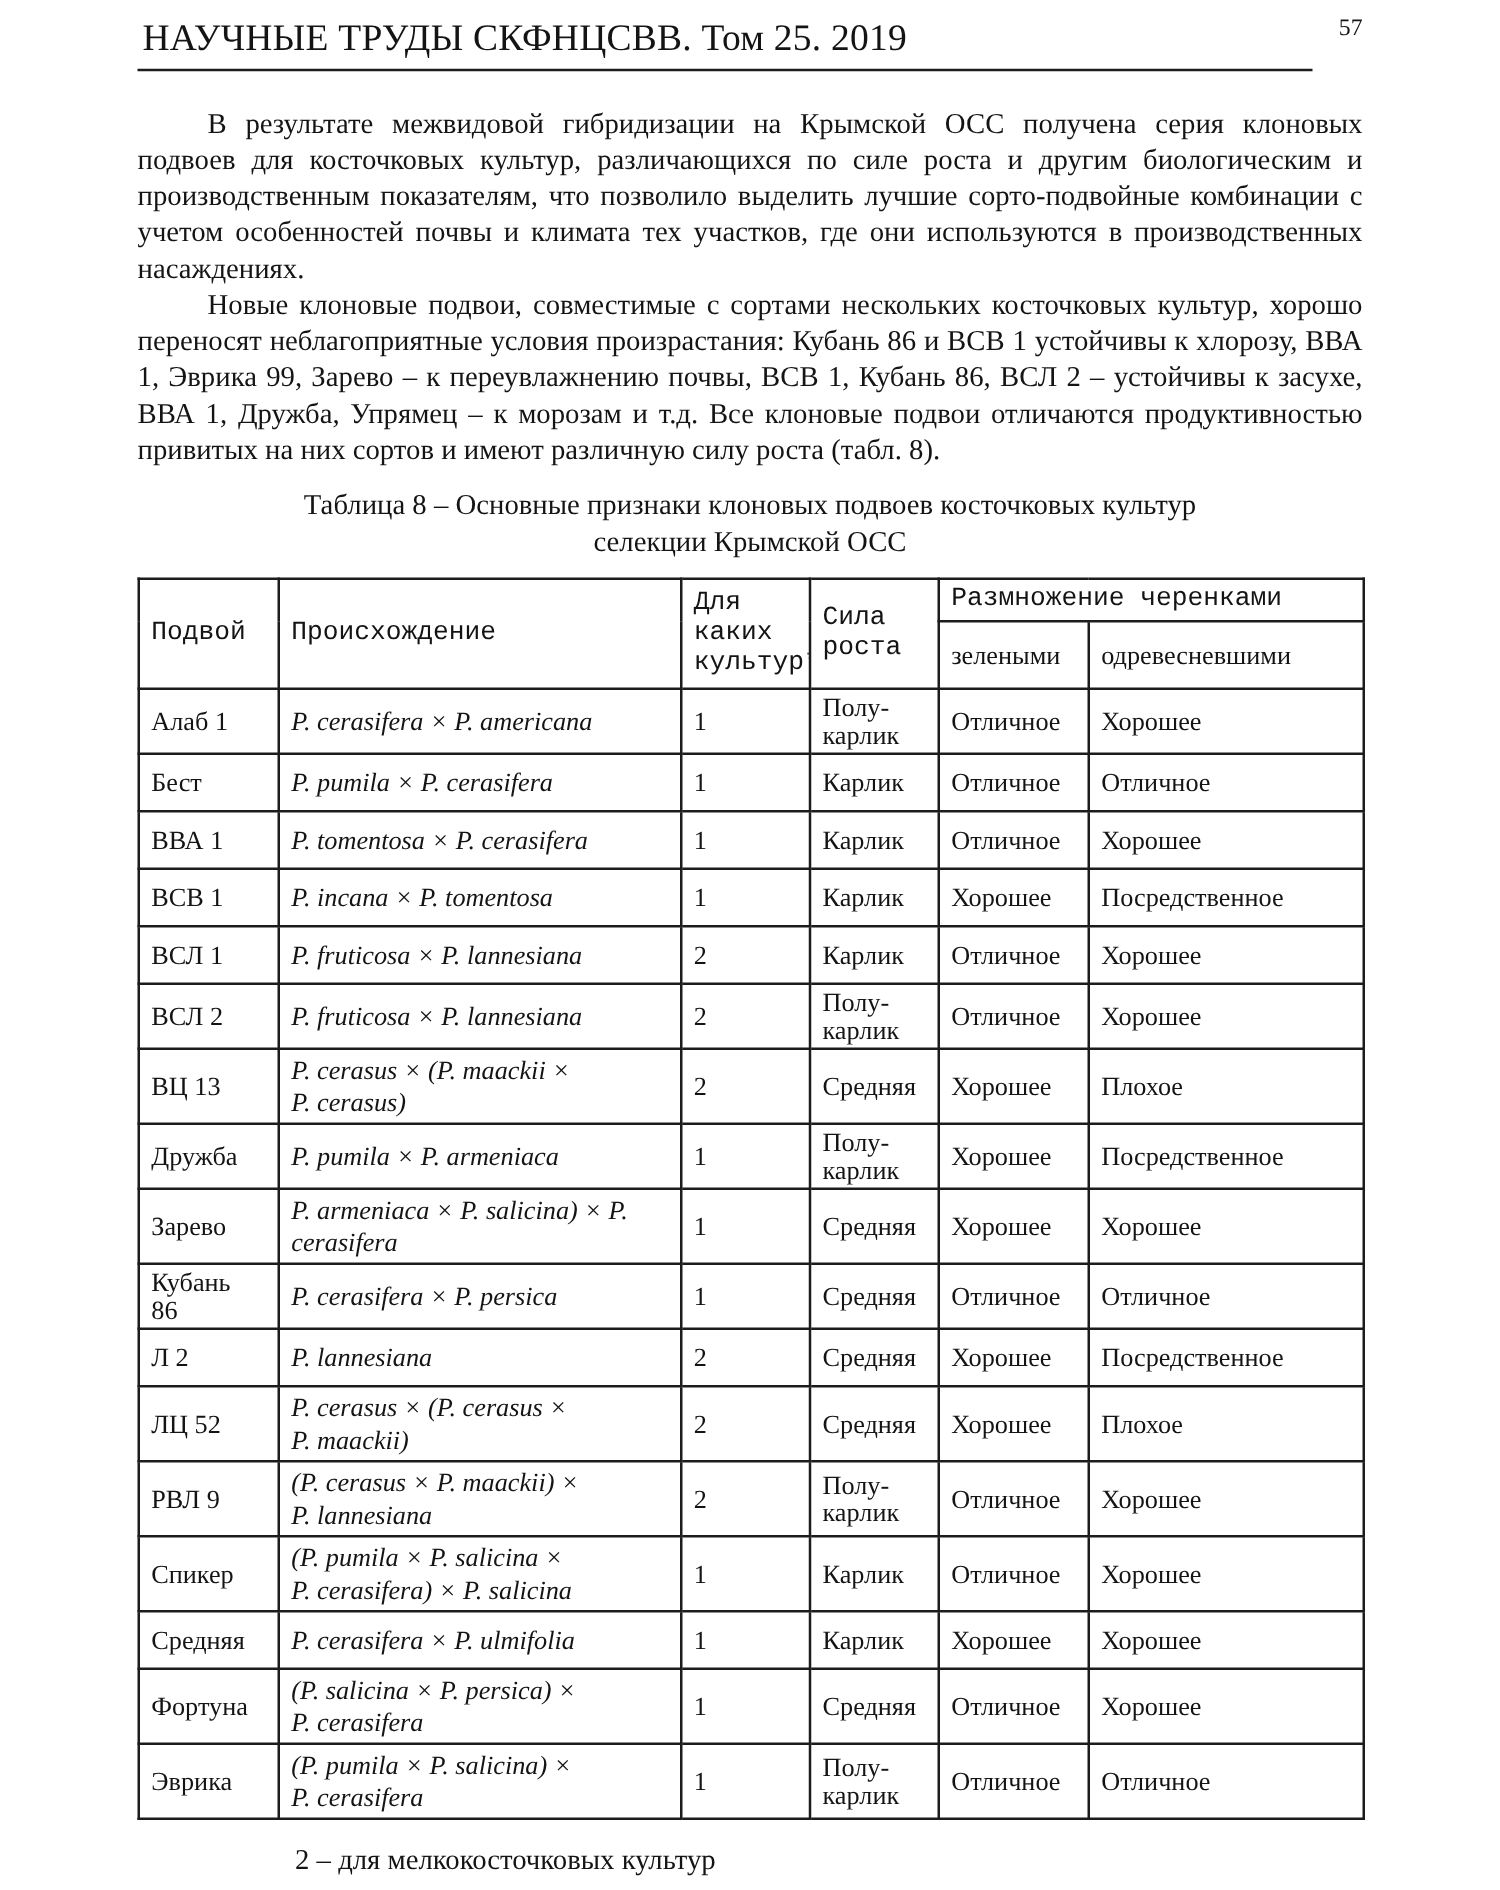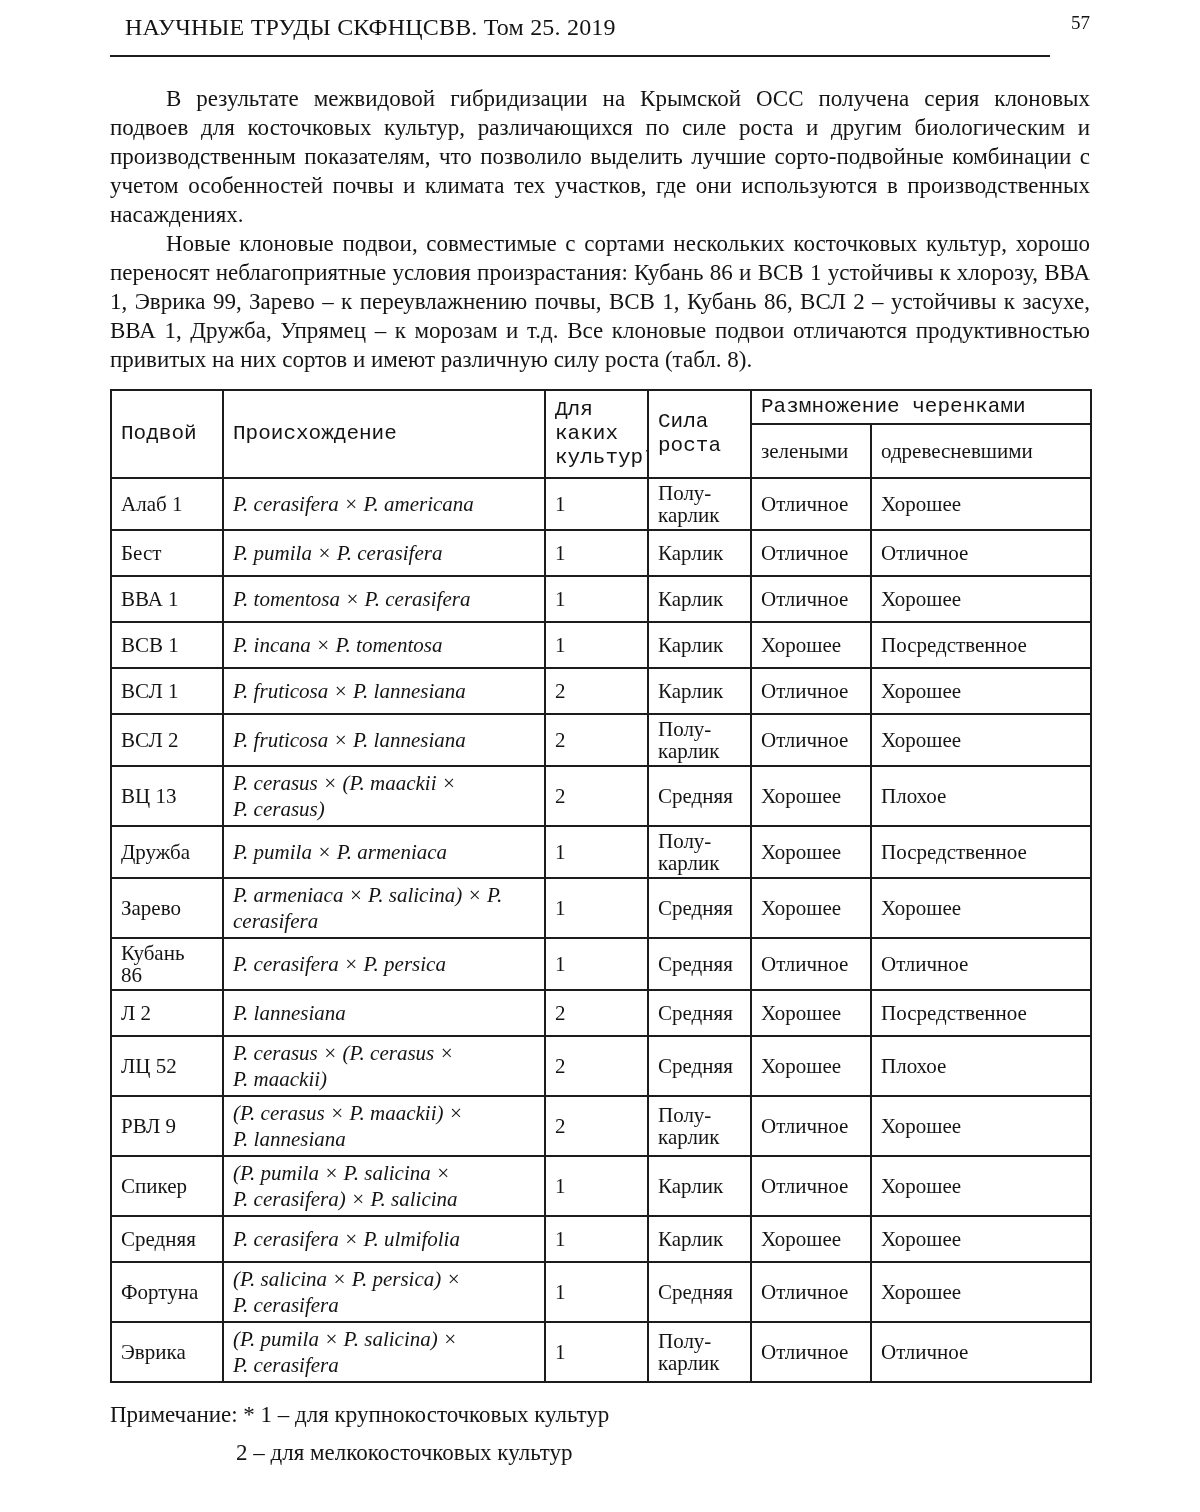--- a/index.html
+++ b/index.html
@@ -8,21 +8,21 @@
     width:1200px; height:1512px;
     margin:0 auto;
     background:#ffffff;
     color:#141414;
     font-family:"Liberation Serif","DejaVu Serif",serif;
     overflow:hidden;
     box-sizing:border-box;
   }
   
   .running-head { position:absolute; top:12px; left:110px; right:110px; height:50px; }
-  .journal-title { position:absolute; left:15px; top:2px; font-size:24px; letter-spacing:0.2px; white-space:nowrap; }
+  .journal-title { position:absolute; left:4px; top:2px; font-size:30px; letter-spacing:0.2px; white-space:nowrap; }
   .head-rule { position:absolute; left:0; top:43px; width:940px; height:2px; background:#1d1d1d; }
   .page-number { position:absolute; right:0; top:0; font-size:19px; }
 
   
   .content { padding:84px 110px 0 110px; }
   .para {
     font-size:23px; line-height:29px;
     text-align:justify; text-indent:56px;
     margin:0;
   }
@@ -67,20 +67,22 @@
     <div class="head-rule"></div>
     <div class="page-number">57</div>
   </div>
 
   <div class="content">
 
     <p class="para">В результате межвидовой гибридизации на Крымской ОСС получена серия клоновых подвоев для косточковых культур, различающихся по силе роста и другим биологическим и производственным показателям, что позволило выделить лучшие сорто-подвойные комбинации с учетом особенностей почвы и климата тех участков, где они используются в производственных насаждениях.</p>
     <p class="para">Новые клоновые подвои, совместимые с сортами нескольких косточковых культур, хорошо переносят неблагоприятные условия произрастания: Кубань 86 и ВСВ 1 устойчивы к хлорозу, ВВА 1, Эврика 99, Зарево – к переувлажнению почвы, ВСВ 1, Кубань 86, ВСЛ 2 – устойчивы к засухе, ВВА 1, Дружба, Упрямец – к морозам и т.д. Все клоновые подвои отличаются продуктивностью привитых на них сортов и имеют различную силу роста (табл. 8).</p>
 
     <div class="caption">
+      <div>Таблица 8 – Основные признаки клоновых подвоев косточковых культур</div>
+      <div>селекции Крымской ОСС</div>
     </div>
 
     <table class="rootstock-table">
       <colgroup>
         <col style="width:112px">
         <col style="width:322px">
         <col style="width:103px">
         <col style="width:103px">
         <col style="width:120px">
         <col style="width:220px">
@@ -248,18 +250,17 @@
             <td>1</td>
             <td>Полу-
 карлик</td>
             <td>Отличное</td>
             <td>Отличное</td>
           </tr>
         </tbody>
     </table>
 
     <div class="note">
-      <div class="note-line1">Примечание: * 1 – для крупнокосточковых культур</div>
       <div class="note-line2">2 – для мелкокосточковых культур</div>
     </div>
 
   </div>
 </div>
 
 </body></html>

